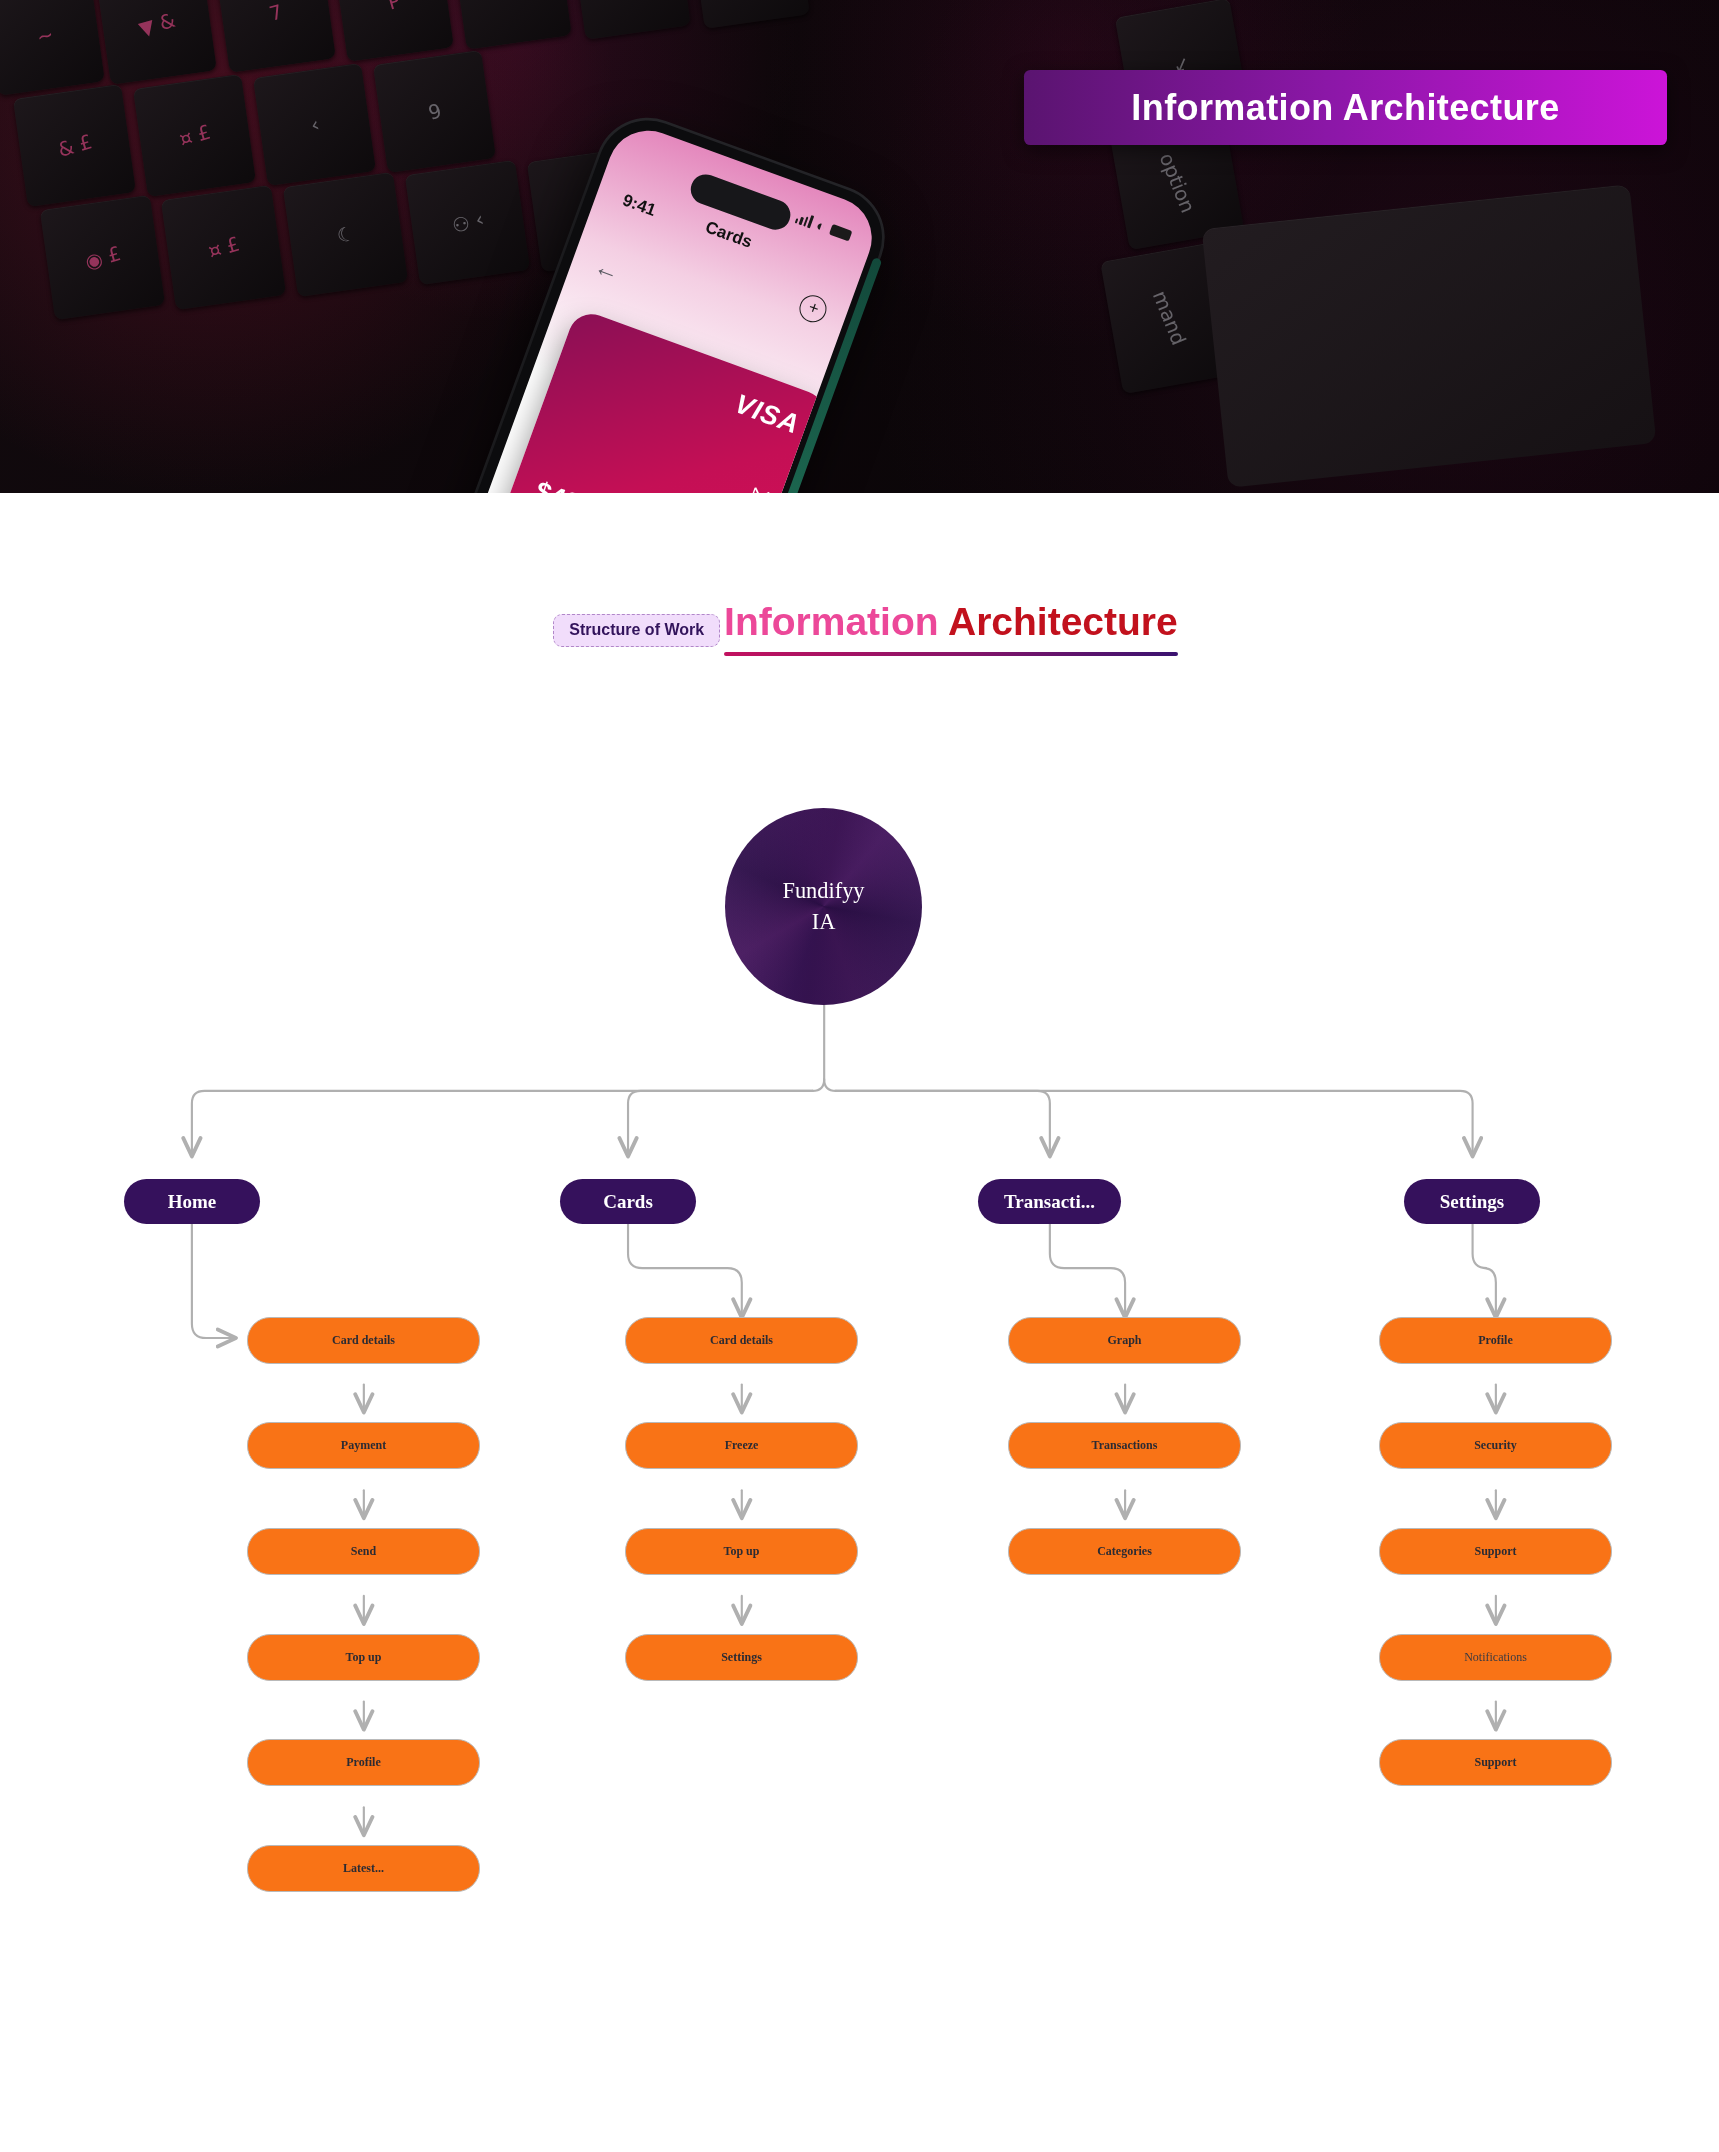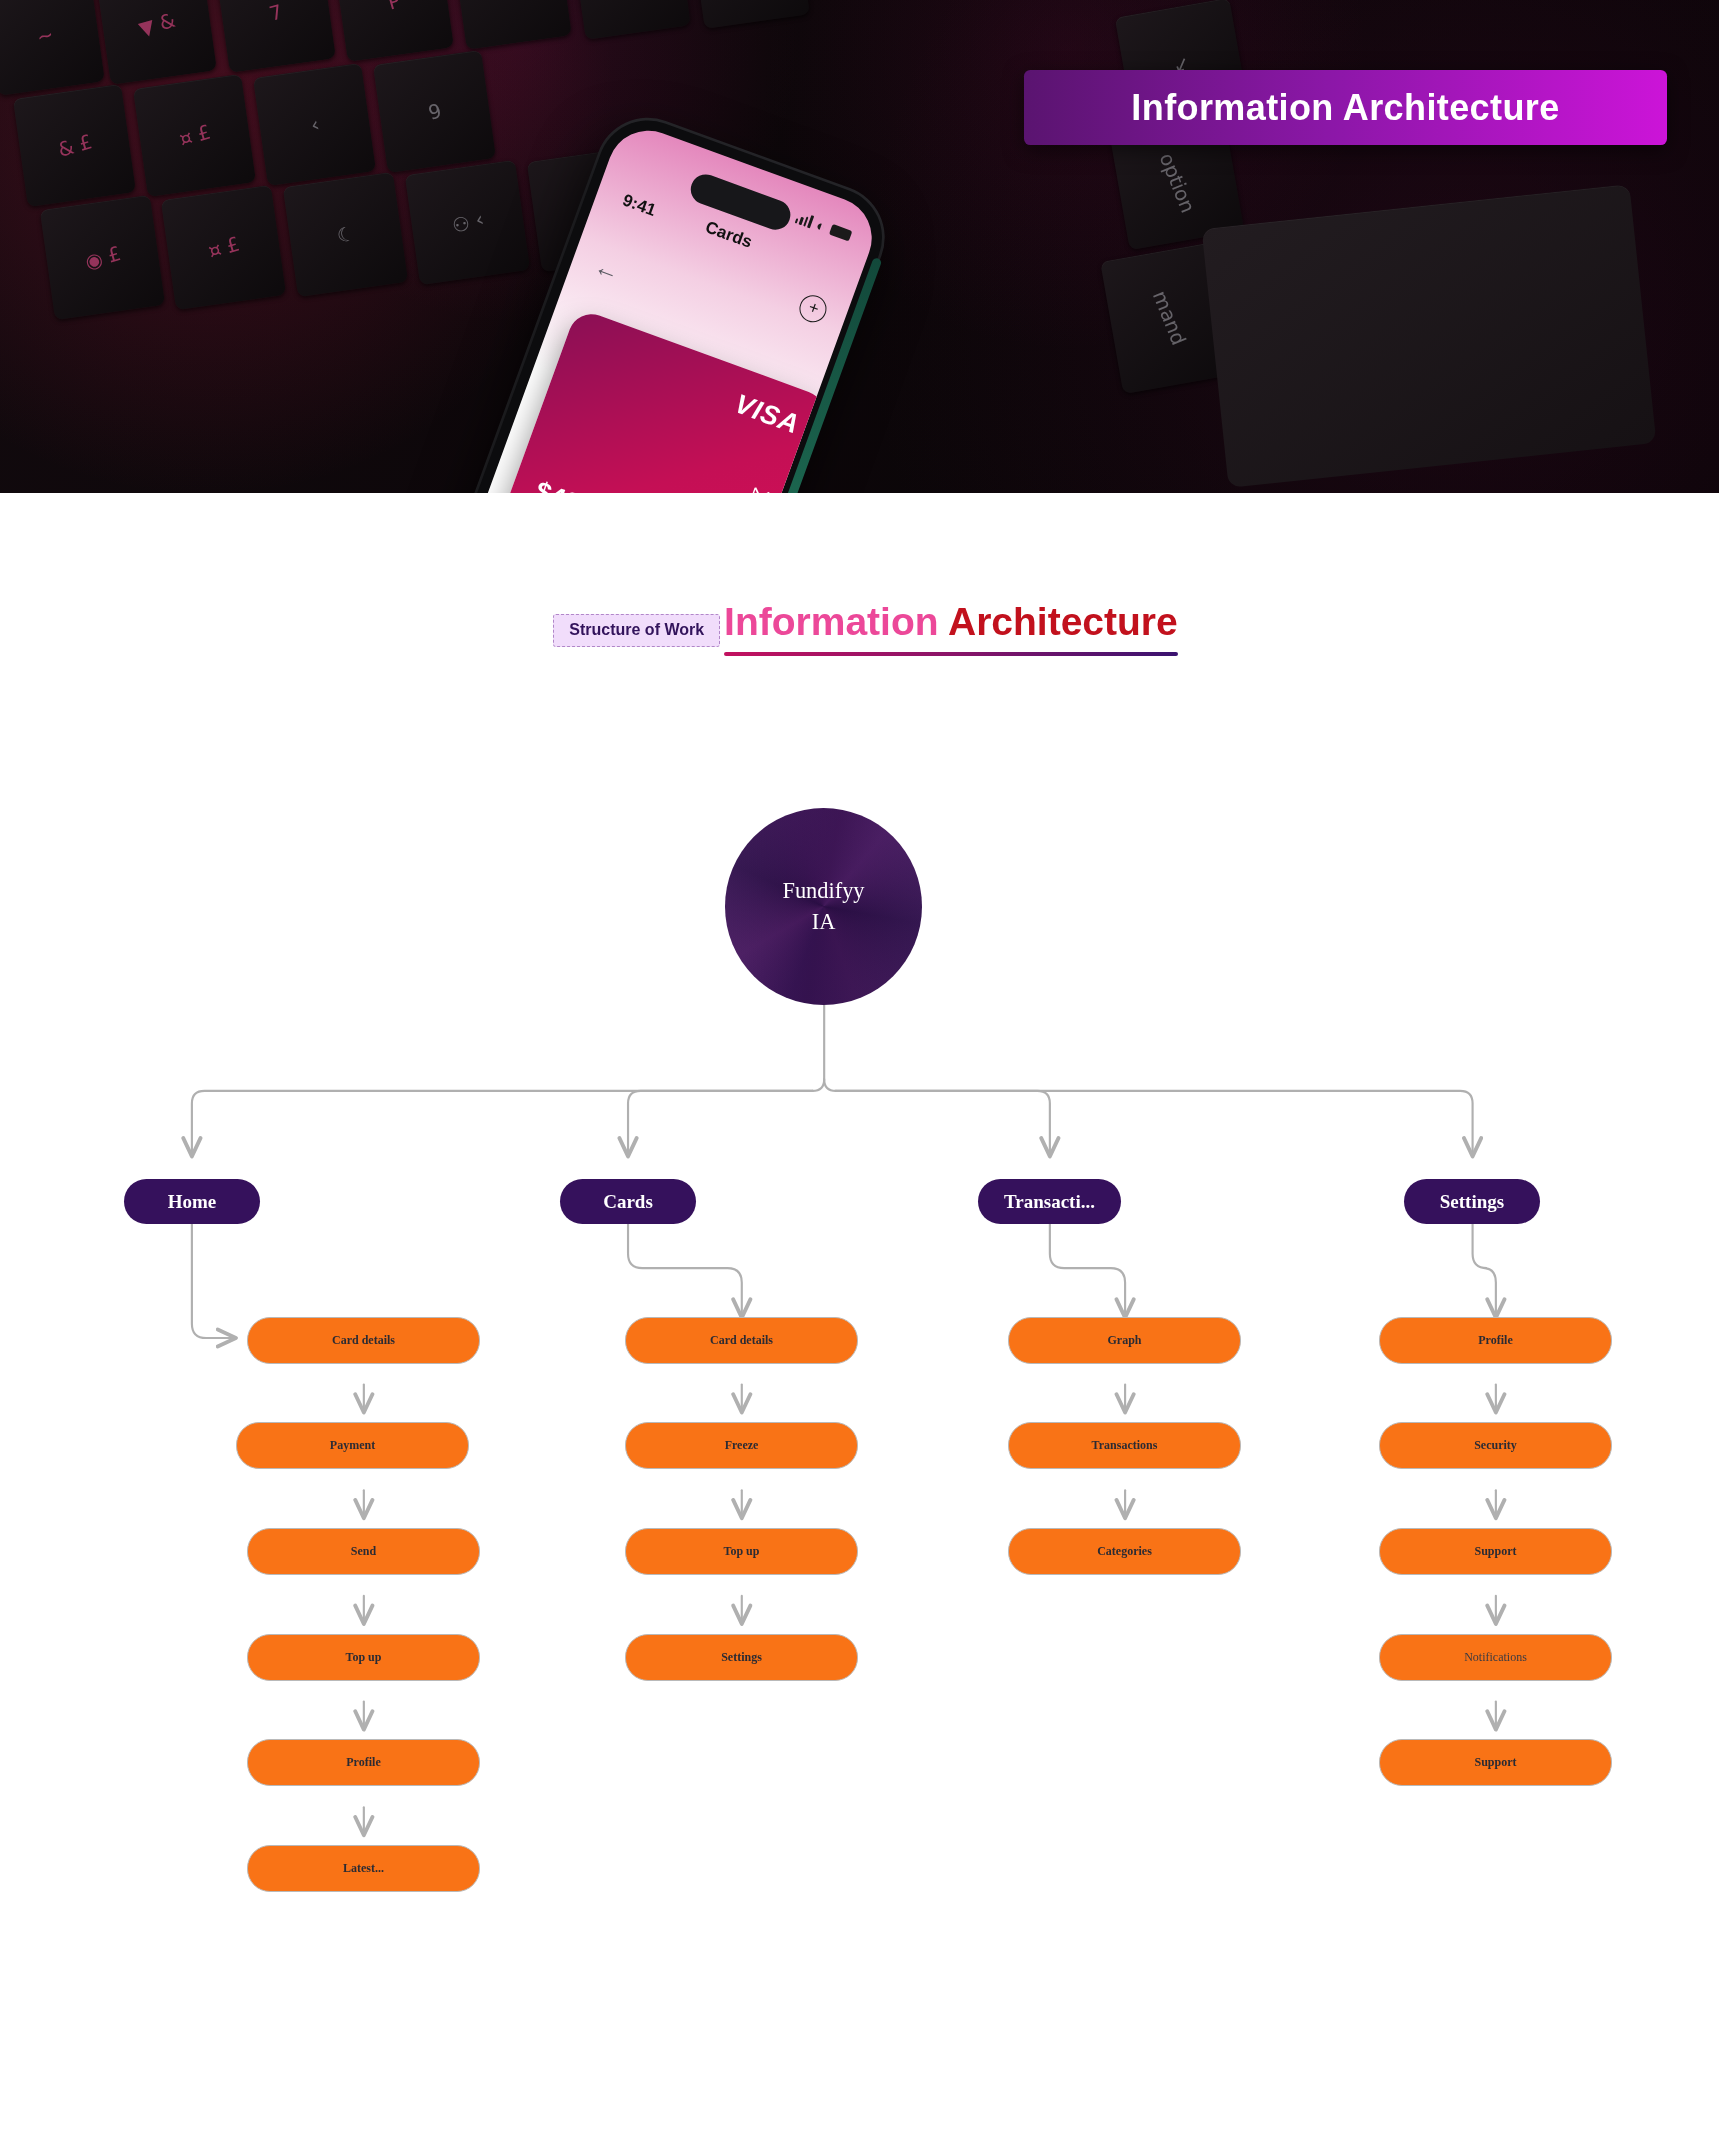--- a/index.html
+++ b/index.html
@@ -170,21 +170,21 @@
   
   .sec-head {
     position: absolute;
     left: 0; top: 578px; width: 1720px;
     text-align: center;
   }
   .badge {
     display: inline-block;
     background: #f1ddfb;
     border: 1.8px dashed #b187c9;
-    border-radius: 3px;
+    border-radius: 9px;
     padding: 6.3px 15px 7.2px;
     color: #33145c;
     font-size: 16px;
     font-weight: bold;
     margin-left: 11px;
   }
   .sec-title-wrap { margin-top: 23px; display: inline-block; }
   .sec-title {
     font-size: 39px; font-weight: bold; line-height: 1.1;
     white-space: nowrap;
@@ -406,21 +406,21 @@
   <span>Fundifyy</span>
   <span>IA</span>
 </div>
 
 <div class="node lvl1" style="left:124px;top:1179px;width:136px">Home</div>
 <div class="node lvl1" style="left:560px;top:1179px;width:136px">Cards</div>
 <div class="node lvl1" style="left:978px;top:1179px;width:143px">Transacti...</div>
 <div class="node lvl1" style="left:1404px;top:1179px;width:136px">Settings</div>
 
 <div class="node lvl2" style="left:247px;top:1317px;width:233px">Card details</div>
-<div class="node lvl2" style="left:236px;top:1422px;width:233px">Payment</div>
+<div class="node lvl2" style="left:247px;top:1422px;width:233px">Payment</div>
 <div class="node lvl2" style="left:247px;top:1528px;width:233px">Send</div>
 <div class="node lvl2" style="left:247px;top:1634px;width:233px">Top up</div>
 <div class="node lvl2" style="left:247px;top:1739px;width:233px">Profile</div>
 <div class="node lvl2" style="left:247px;top:1845px;width:233px">Latest...</div>
 
 <div class="node lvl2" style="left:625px;top:1317px;width:233px">Card details</div>
 <div class="node lvl2" style="left:625px;top:1422px;width:233px">Freeze</div>
 <div class="node lvl2" style="left:625px;top:1528px;width:233px">Top up</div>
 <div class="node lvl2" style="left:625px;top:1634px;width:233px">Settings</div>
 

